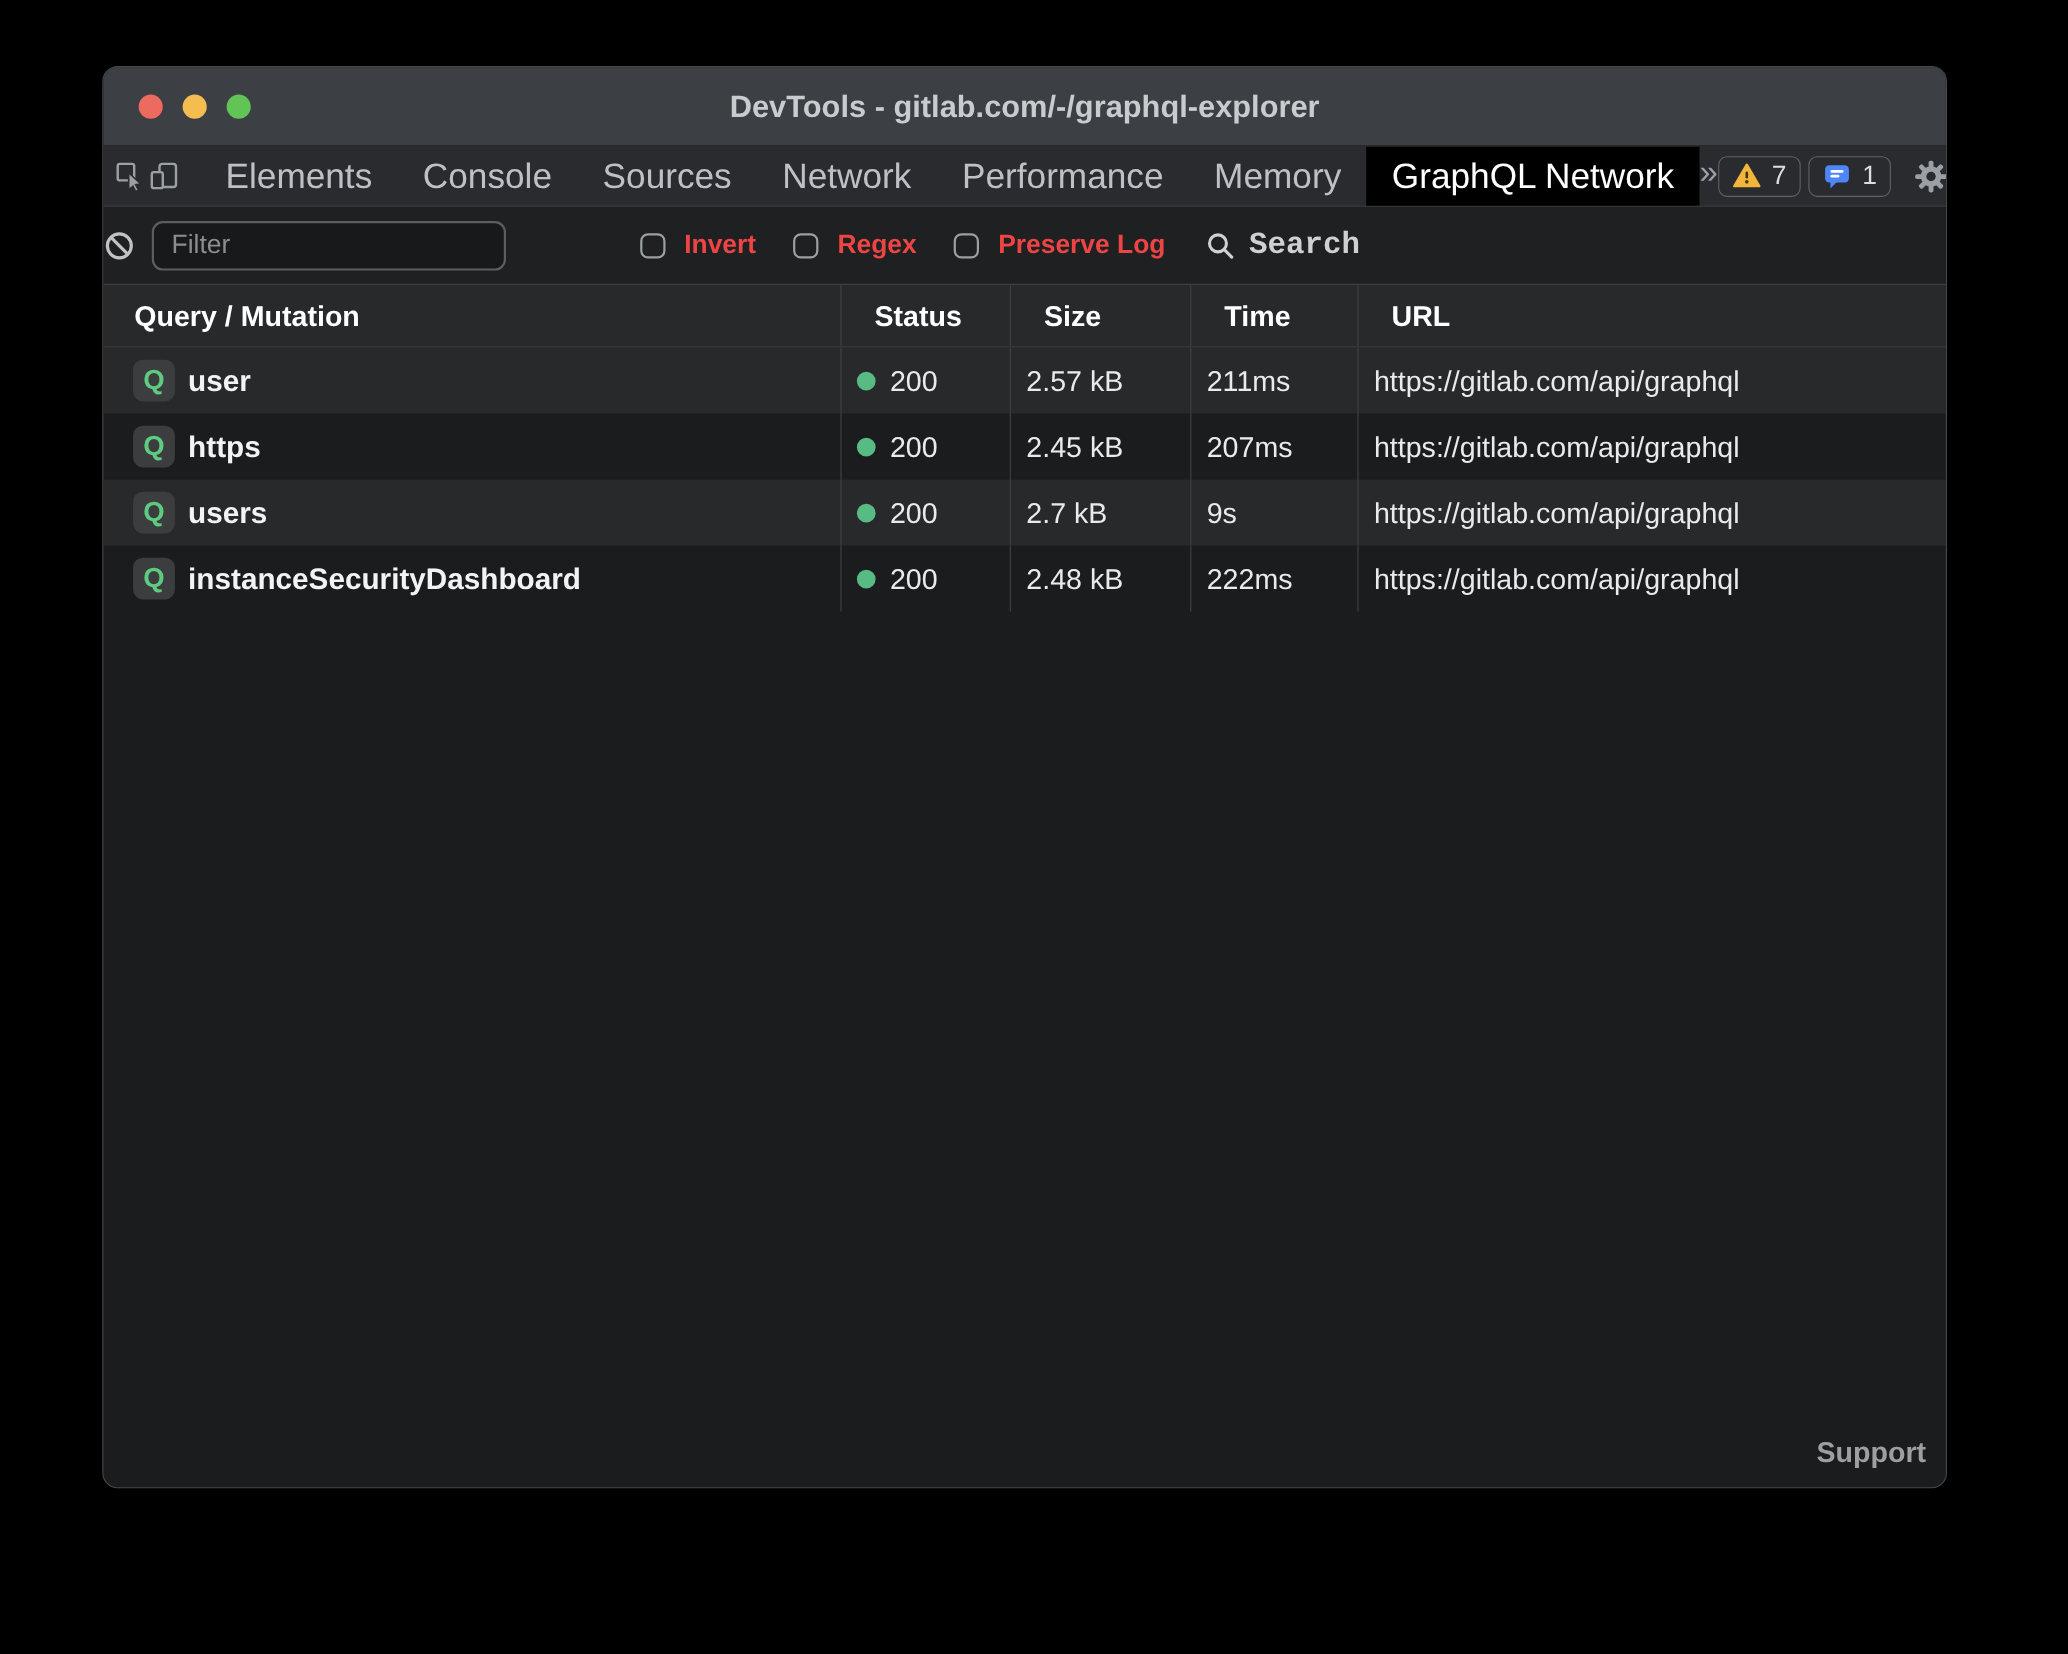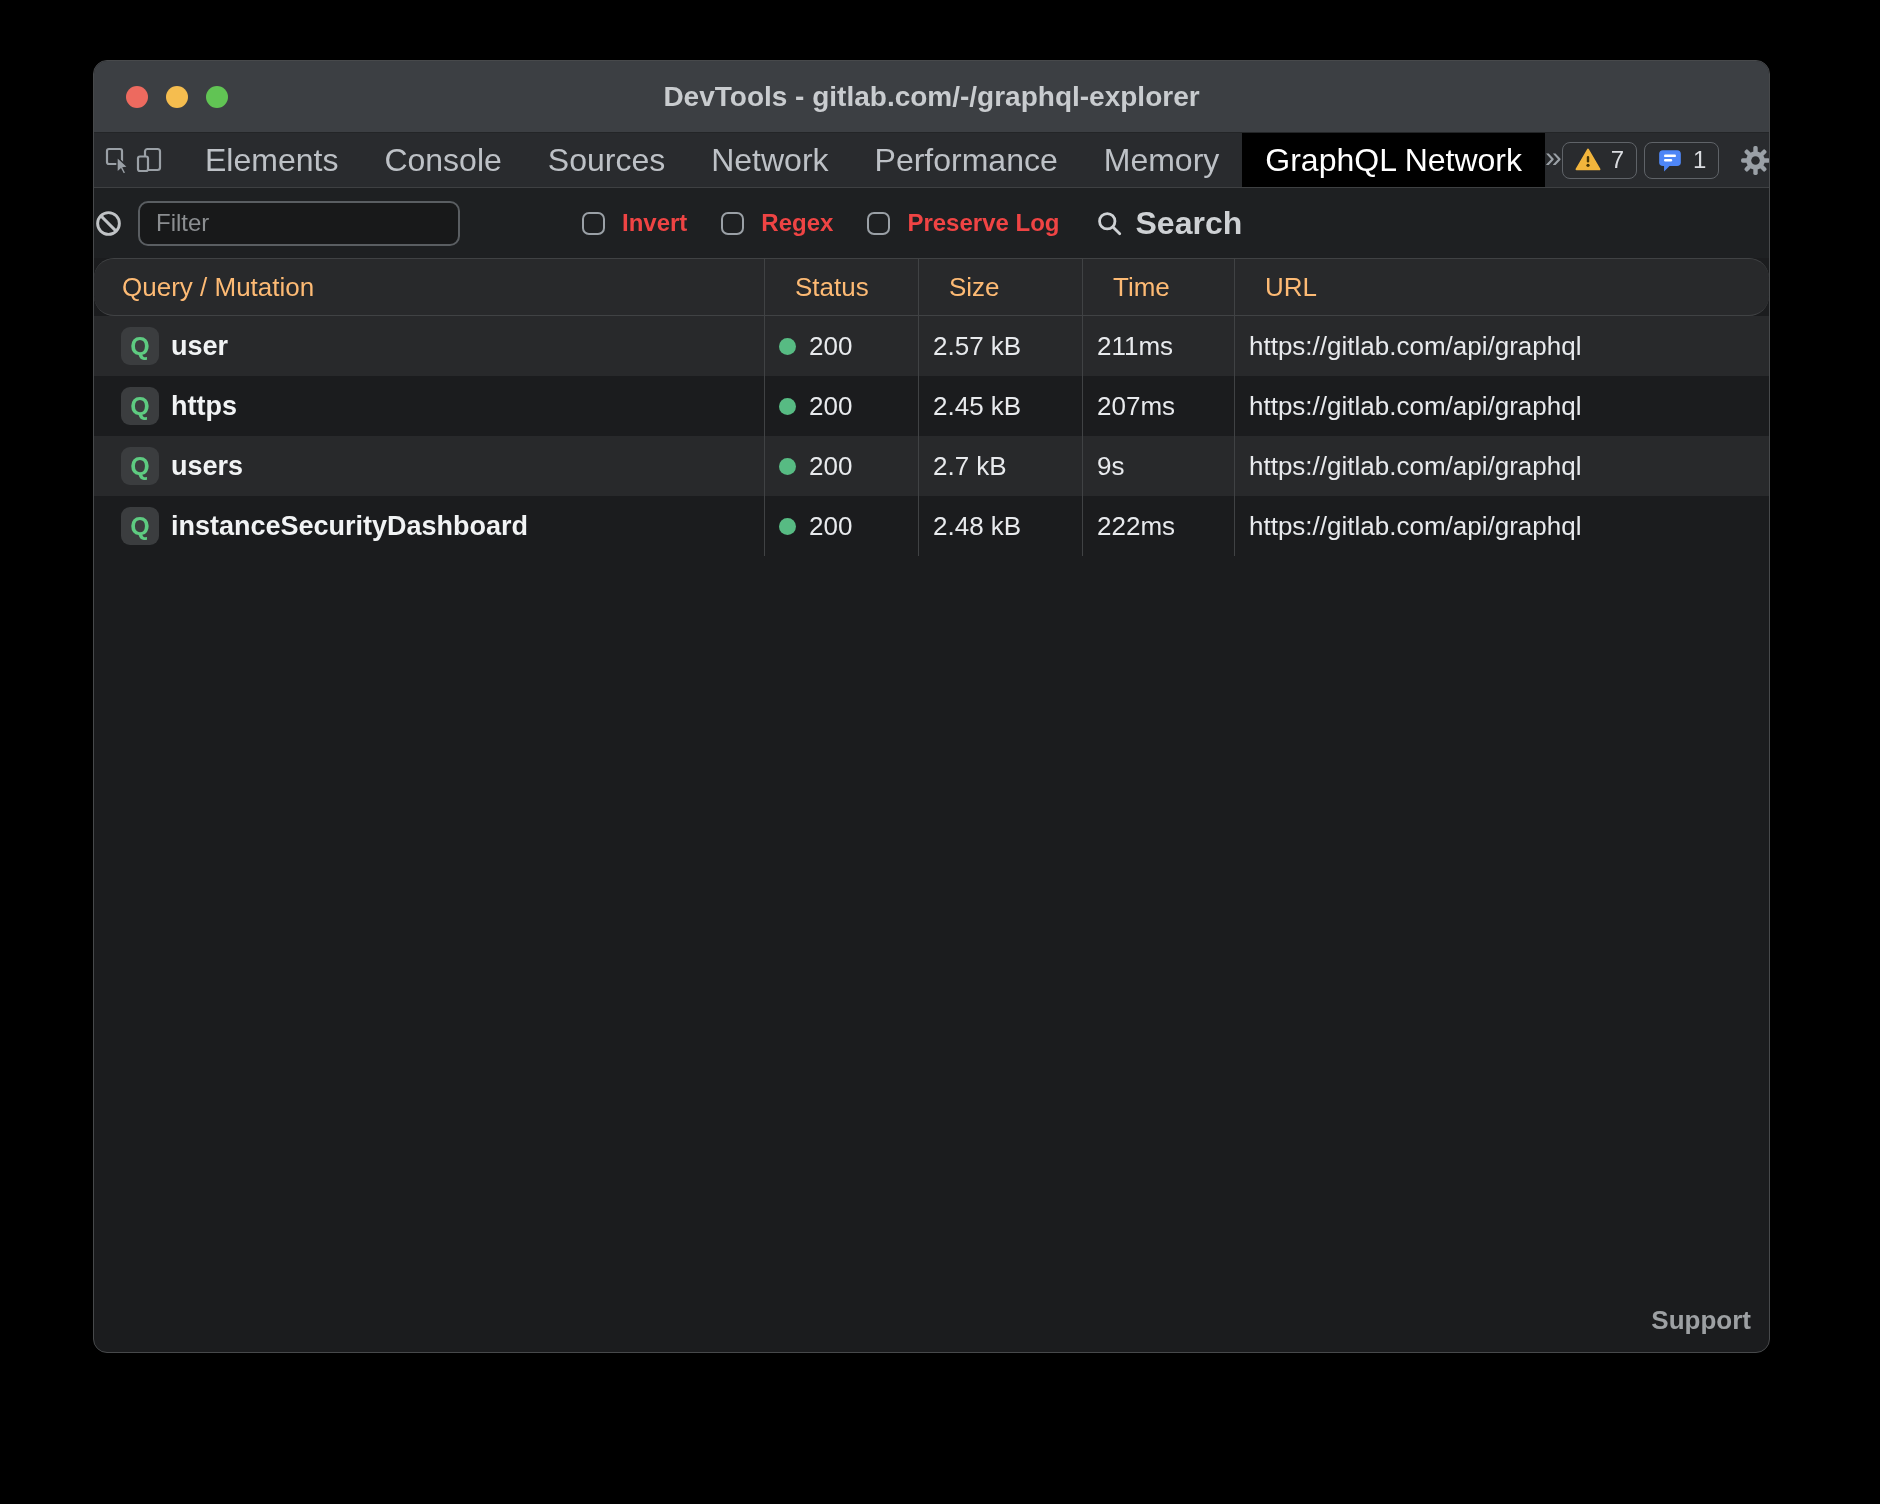--- a/index.html
+++ b/index.html
@@ -48,28 +48,28 @@
   .filter-input { margin-left: 15px; width: 322px; height: 45px; border-radius: 10px;
     border: 2px solid #5A5E62; background: #18191A; color: #E8EAED;
     font-size: 24px; padding: 0 16px; font-family: "Liberation Sans", sans-serif; }
   .filter-input::placeholder { color: #8B8E91; }
   .checkgroup { display: flex; align-items: center; gap: 34px; margin-left: 122px; }
   .check { display: flex; align-items: center; gap: 17px; font-size: 24px;
     font-weight: bold; color: #ef4444; cursor: pointer; }
   .box { width: 23px; height: 23px; border: 2px solid #9AA0A6; border-radius: 7px;
     background: transparent; }
   .searchbtn { display: flex; align-items: center; gap: 12px; margin-left: 36px;
-    background: none; border: none; font-size: 32px; font-weight: bold;
-    color: #CED1D4; cursor: pointer; }
+    background: none; border: none; font-size: 28px; font-weight: bold;
+    color: #CED1D4; cursor: pointer; font-family: Liberation Mono, monospace; }
 
   
   .thead, .trow { display: grid; grid-template-columns: 670px 154px 164px 152px 1fr; }
   .thead { flex: 0 0 58px; height: 58px; background: var(--header-bg);
     border-top: 1px solid var(--separator); border-bottom: 1px solid var(--separator);
-    font-weight: normal; font-size: 26px; color: #fdba74; border-radius: 20px; }
+    font-weight: bold; font-size: 26px; color: #ffffff; }
   .th { display: flex; align-items: center; padding-left: 14px; }
   .th:first-child { padding-left: 28px; }
   .th:not(:first-child) { border-left: 1px solid var(--separator); padding-left: 30px; }
 
   .trow { height: 60px; font-size: 26px; color: #E8EAED; cursor: pointer; }
   .trow.odd { background: var(--row-alt-bg); }
   .td { display: flex; align-items: center; padding-left: 14px; overflow: hidden;
     white-space: nowrap; }
   .td:not(:first-child) { border-left: 1px solid var(--separator); }
   .td.namecell { padding-left: 27px; gap: 12px; font-weight: bold; font-size: 27px;

